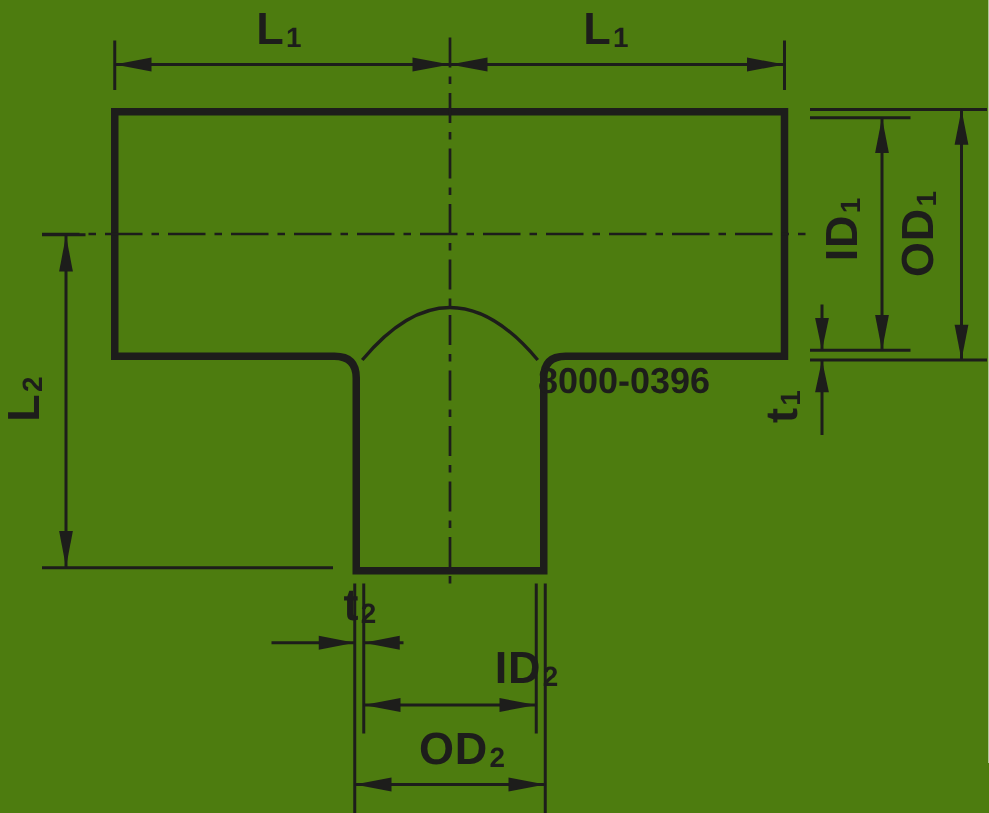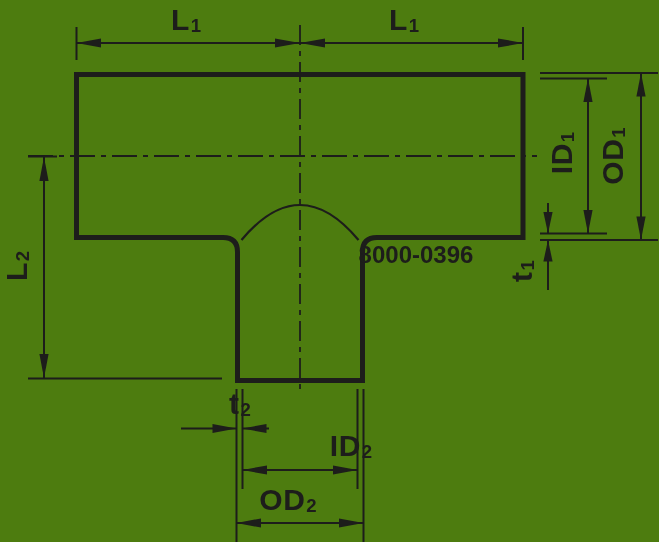--- a/index.html
+++ b/index.html
@@ -153,19 +153,19 @@
   </div>
 
   <div class="dim-label" style="left:204px; top:404px;margin-left:36px;">
     <span>t</span><span class="sub">2</span>
   </div>
 
   <div class="dim-label" style="left:303px; top:446px;margin-left:48px;">
     <span>ID</span><span class="sub">2</span>
   </div>
 
-  <div class="dim-label" style="left:288px; top:500px;">
+  <div class="dim-label" style="left:308px; top:500px;">
     <span>OD</span><span class="sub">2</span>
   </div>
 
   <div class="part-number" style="left:416px; top:255px;">8000-0396</div>
 
 </div>
 
 </body></html>

